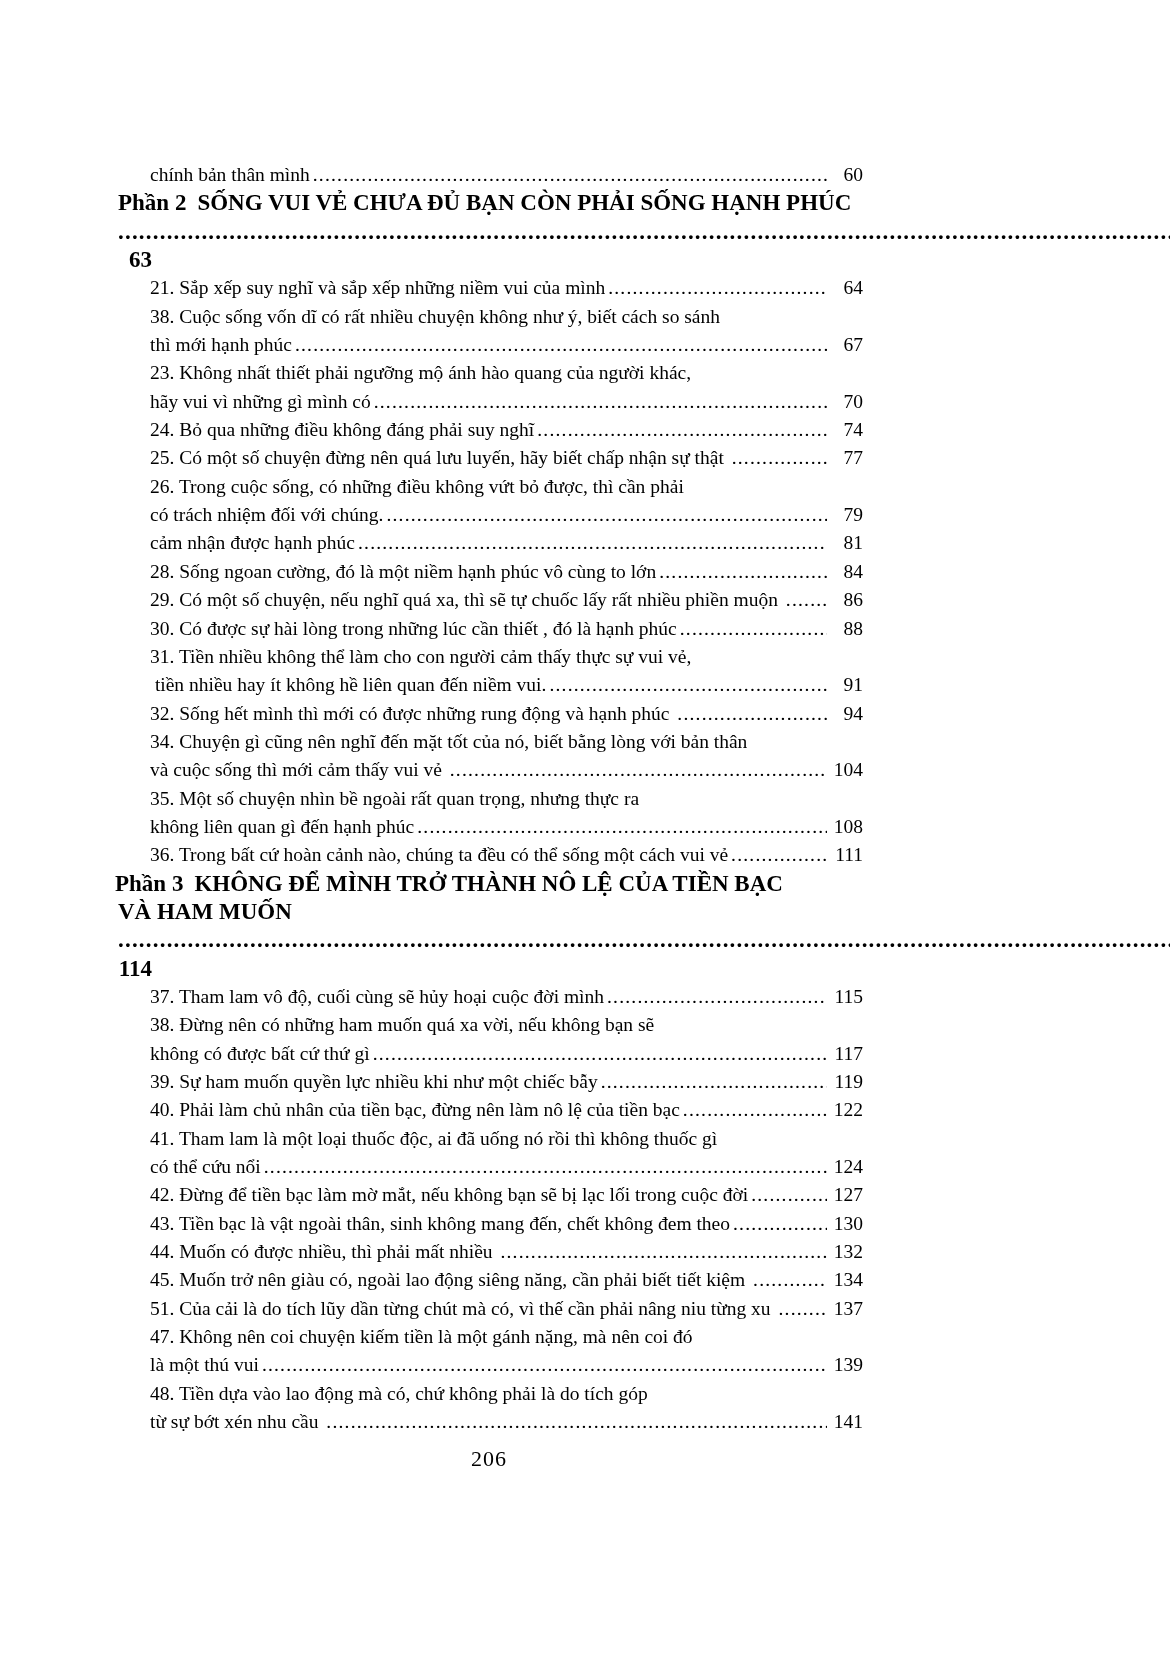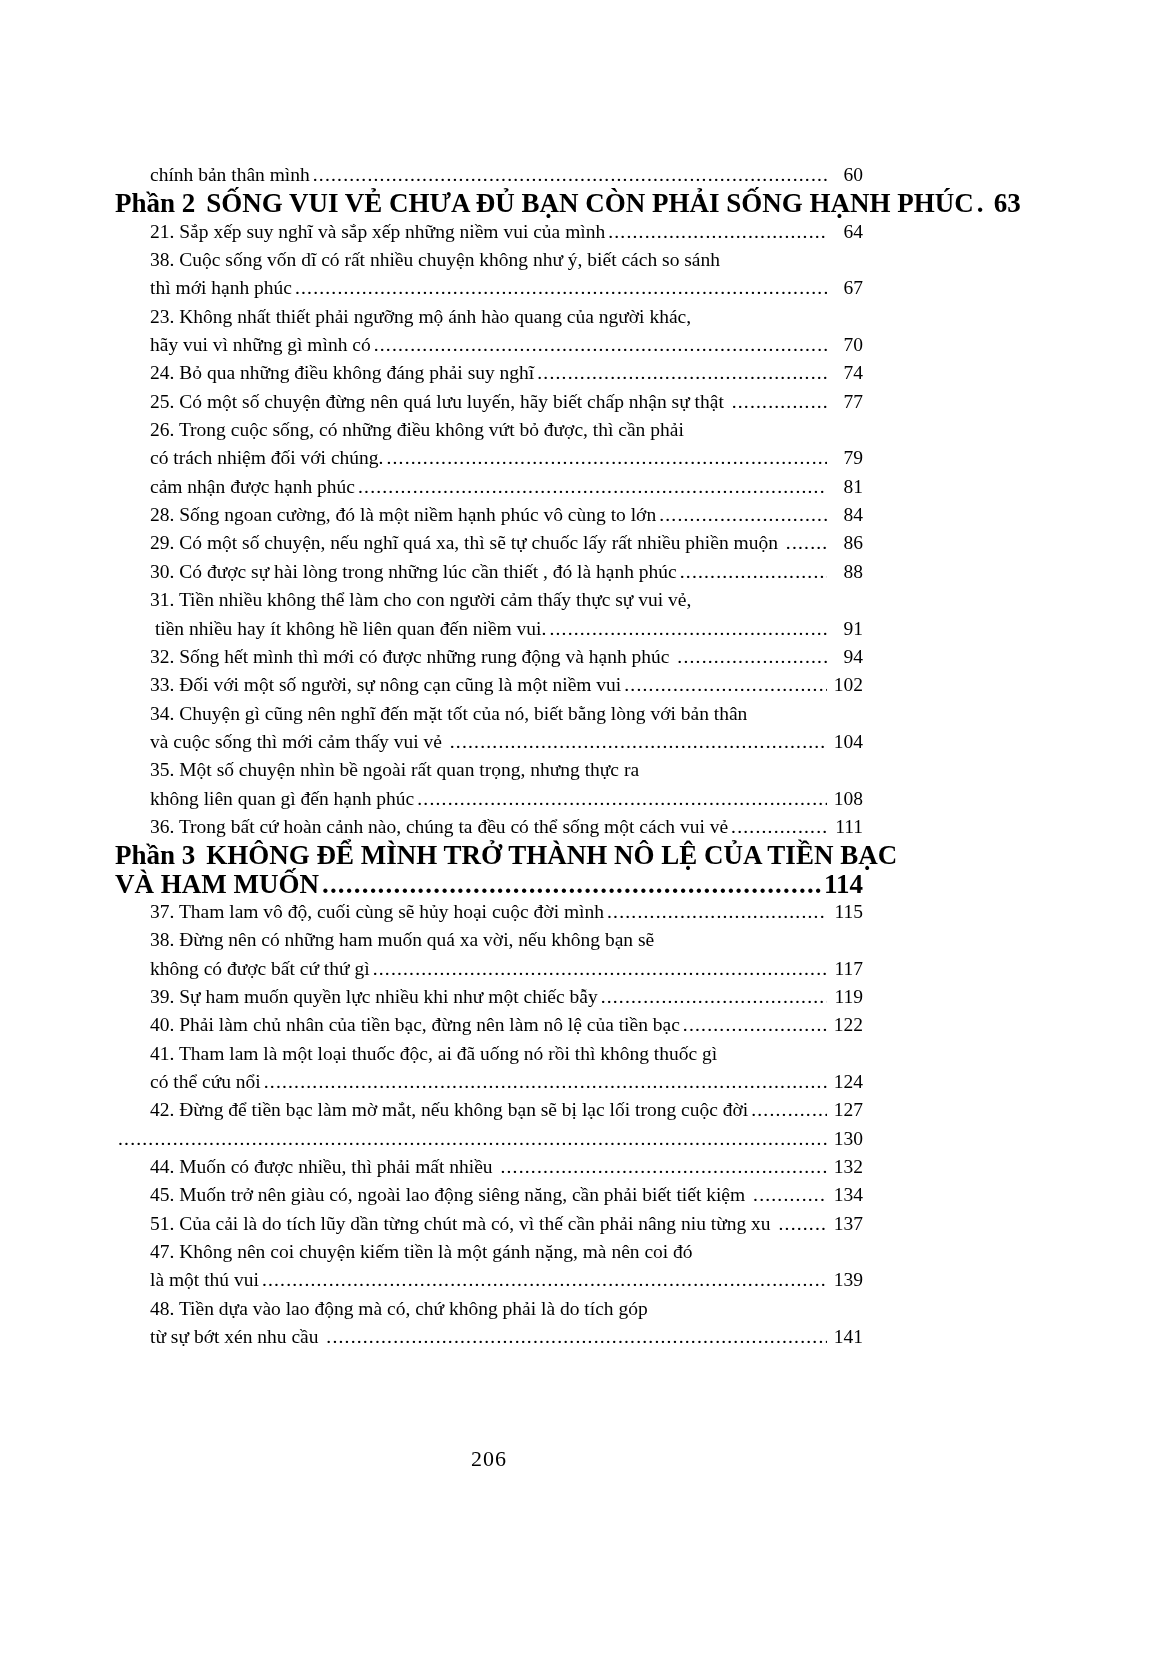--- a/index.html
+++ b/index.html
@@ -26,21 +26,22 @@
     font-size: 19.5px;
     white-space: pre;
   }
   .toc-row.entry .toc-text,
   .toc-row.cont .toc-text {
     padding-left: 35px;
   }
   .toc-row.part,
   .toc-row.part-cont {
     font-weight: bold;
-    font-size: 27px;
+    font-size: 23px;
+    flex-direction: column;
   }
   .toc-text {
     white-space: pre;
     flex: 0 0 auto;
   }
   .part-label { white-space: pre; }
   .part-title { margin-left: 11px; white-space: pre; }
   .leader {
     flex: 1 1 auto;
     overflow: hidden;
@@ -84,37 +85,36 @@
       <div class="toc-row entry"><span class="toc-text">25. Có một số chuyện đừng nên quá lưu luyến, hãy biết chấp nhận sự thật </span><span class="leader"></span><span class="toc-page">77</span></div>
       <div class="toc-row entry"><span class="toc-text">26. Trong cuộc sống, có những điều không vứt bỏ được, thì cần phải</span></div>
       <div class="toc-row cont"><span class="toc-text">có trách nhiệm đối với chúng.</span><span class="leader"></span><span class="toc-page">79</span></div>
       <div class="toc-row cont"><span class="toc-text">cảm nhận được hạnh phúc</span><span class="leader"></span><span class="toc-page">81</span></div>
       <div class="toc-row entry"><span class="toc-text">28. Sống ngoan cường, đó là một niềm hạnh phúc vô cùng to lớn</span><span class="leader"></span><span class="toc-page">84</span></div>
       <div class="toc-row entry"><span class="toc-text">29. Có một số chuyện, nếu nghĩ quá xa, thì sẽ tự chuốc lấy rất nhiều phiền muộn </span><span class="leader"></span><span class="toc-page">86</span></div>
       <div class="toc-row entry"><span class="toc-text">30. Có được sự hài lòng trong những lúc cần thiết , đó là hạnh phúc</span><span class="leader"></span><span class="toc-page">88</span></div>
       <div class="toc-row entry"><span class="toc-text">31. Tiền nhiều không thể làm cho con người cảm thấy thực sự vui vẻ,</span></div>
       <div class="toc-row cont"><span class="toc-text"> tiền nhiều hay ít không hề liên quan đến niềm vui.</span><span class="leader"></span><span class="toc-page">91</span></div>
       <div class="toc-row entry"><span class="toc-text">32. Sống hết mình thì mới có được những rung động và hạnh phúc </span><span class="leader"></span><span class="toc-page">94</span></div>
-      <div class="toc-row entry"><span class="toc-text">33. Đối với một số người, sự nông cạn cũng là một niềm vui</span><span class="leader"></span><span class="toc-page">102</span></div>
       <div class="toc-row entry"><span class="toc-text">34. Chuyện gì cũng nên nghĩ đến mặt tốt của nó, biết bằng lòng với bản thân</span></div>
       <div class="toc-row cont"><span class="toc-text">và cuộc sống thì mới cảm thấy vui vẻ </span><span class="leader"></span><span class="toc-page">104</span></div>
       <div class="toc-row entry"><span class="toc-text">35. Một số chuyện nhìn bề ngoài rất quan trọng, nhưng thực ra</span></div>
       <div class="toc-row cont"><span class="toc-text">không liên quan gì đến hạnh phúc</span><span class="leader"></span><span class="toc-page">108</span></div>
       <div class="toc-row entry"><span class="toc-text">36. Trong bất cứ hoàn cảnh nào, chúng ta đều có thể sống một cách vui vẻ</span><span class="leader"></span><span class="toc-page">111</span></div>
       <div class="toc-row part"><span class="toc-text"><span class="part-label">Phần 3</span><span class="part-title">KHÔNG ĐỂ MÌNH TRỞ THÀNH NÔ LỆ CỦA TIỀN BẠC</span></span></div>
       <div class="toc-row part-cont"><span class="toc-text">VÀ HAM MUỐN</span><span class="leader"></span><span class="toc-page">114</span></div>
       <div class="toc-row entry"><span class="toc-text">37. Tham lam vô độ, cuối cùng sẽ hủy hoại cuộc đời mình</span><span class="leader"></span><span class="toc-page">115</span></div>
       <div class="toc-row entry"><span class="toc-text">38. Đừng nên có những ham muốn quá xa vời, nếu không bạn sẽ</span></div>
       <div class="toc-row cont"><span class="toc-text">không có được bất cứ thứ gì</span><span class="leader"></span><span class="toc-page">117</span></div>
       <div class="toc-row entry"><span class="toc-text">39. Sự ham muốn quyền lực nhiều khi như một chiếc bẫy</span><span class="leader"></span><span class="toc-page">119</span></div>
       <div class="toc-row entry"><span class="toc-text">40. Phải làm chủ nhân của tiền bạc, đừng nên làm nô lệ của tiền bạc</span><span class="leader"></span><span class="toc-page">122</span></div>
       <div class="toc-row entry"><span class="toc-text">41. Tham lam là một loại thuốc độc, ai đã uống nó rồi thì không thuốc gì</span></div>
       <div class="toc-row cont"><span class="toc-text">có thể cứu nổi</span><span class="leader"></span><span class="toc-page">124</span></div>
       <div class="toc-row entry"><span class="toc-text">42. Đừng để tiền bạc làm mờ mắt, nếu không bạn sẽ bị lạc lối trong cuộc đời</span><span class="leader"></span><span class="toc-page">127</span></div>
-      <div class="toc-row entry"><span class="leader"></span><span class="toc-page">130</span></div>
+      <div class="toc-row entry"><span class="toc-text">43. Tiền bạc là vật ngoài thân, sinh không mang đến, chết không đem theo</span><span class="leader"></span><span class="toc-page">130</span></div>
       <div class="toc-row entry"><span class="toc-text">44. Muốn có được nhiều, thì phải mất nhiều </span><span class="leader"></span><span class="toc-page">132</span></div>
       <div class="toc-row entry"><span class="toc-text">45. Muốn trở nên giàu có, ngoài lao động siêng năng, cần phải biết tiết kiệm </span><span class="leader"></span><span class="toc-page">134</span></div>
       <div class="toc-row entry"><span class="toc-text">51. Của cải là do tích lũy dần từng chút mà có, vì thế cần phải nâng niu từng xu </span><span class="leader"></span><span class="toc-page">137</span></div>
       <div class="toc-row entry"><span class="toc-text">47. Không nên coi chuyện kiếm tiền là một gánh nặng, mà nên coi đó</span></div>
       <div class="toc-row cont"><span class="toc-text">là một thú vui</span><span class="leader"></span><span class="toc-page">139</span></div>
       <div class="toc-row entry"><span class="toc-text">48. Tiền dựa vào lao động mà có, chứ không phải là do tích góp</span></div>
       <div class="toc-row cont"><span class="toc-text">từ sự bớt xén nhu cầu </span><span class="leader"></span><span class="toc-page">141</span></div>
     </div>
   <div class="footer-page-number">206</div>
 </div>

